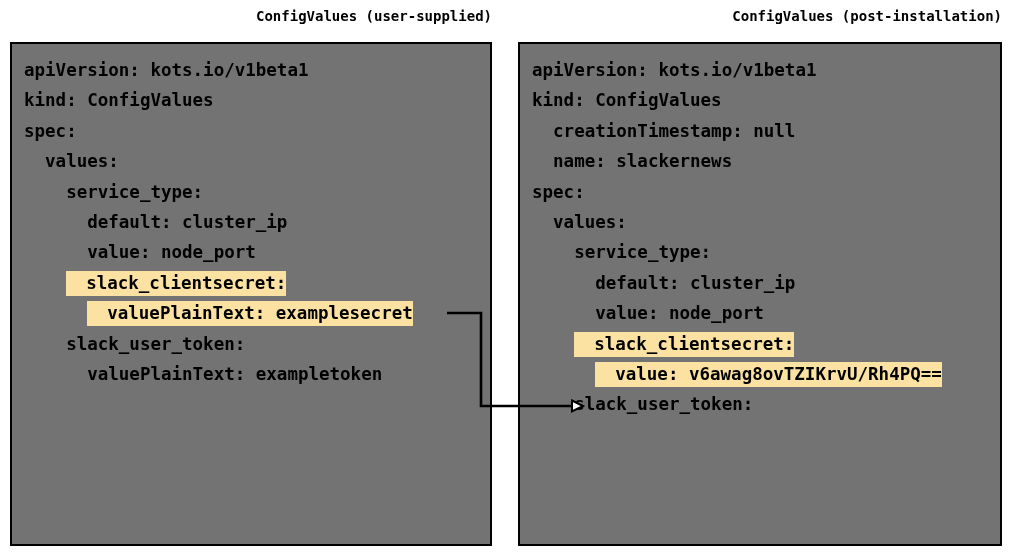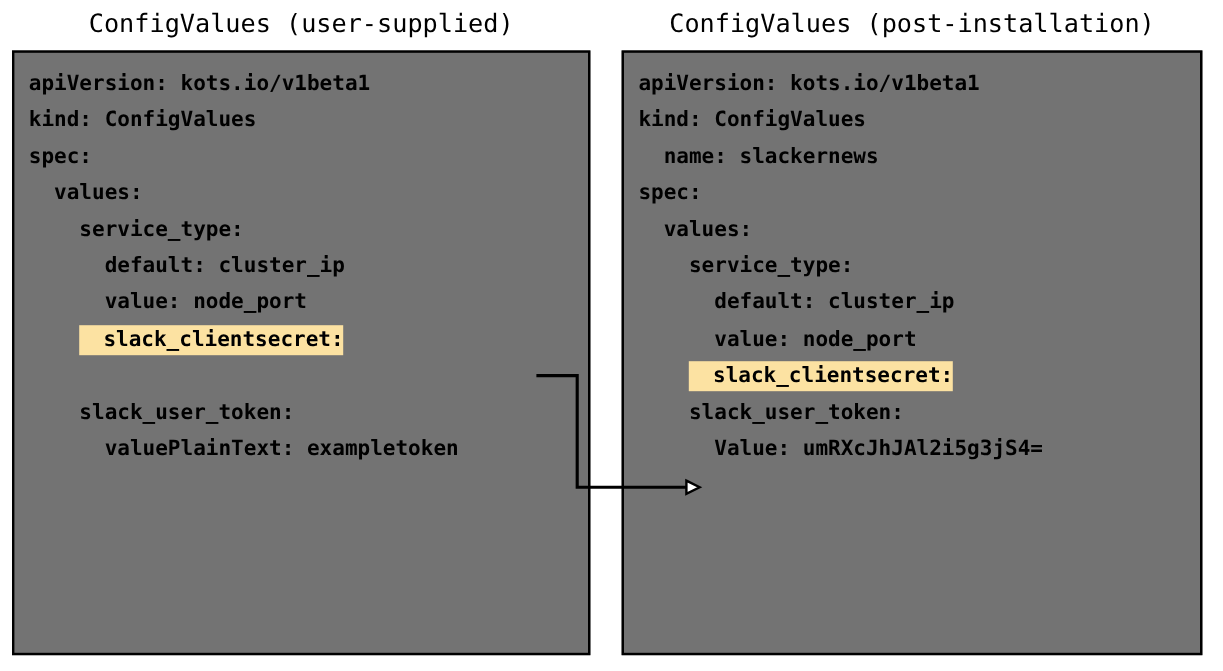--- a/index.html
+++ b/index.html
@@ -11,26 +11,26 @@
     width: 1019px;
     height: 559px;
     position: relative;
     font-family: "DejaVu Sans Mono", "Liberation Mono", monospace;
     overflow: hidden;
   }
 
   .panel-title {
     position: absolute;
     font-family: "DejaVu Sans Mono", "Liberation Mono", monospace;
-    font-size: 21px;
-    font-weight: normal;
+    font-size: 14px;
+    font-weight: bold;
     color: #000000;
     letter-spacing: 0px;
     white-space: pre;
-    text-align: center;
+    text-align: right;
     top: 8px;
   }
   #title-left  { left: 10px; width: 482px; }
   #title-right { left: 518px; width: 484px; }
 
   .code-box {
     position: absolute;
     background: #737373;
     border: 2px solid #000000;
     box-sizing: border-box;
@@ -87,38 +87,39 @@
 <div class="code-box" id="box-left">
   <div class="code-lines" id="lines-left">
       <div class="code-line"><span class="seg">apiVersion: kots.io/v1beta1</span></div>
       <div class="code-line"><span class="seg">kind: ConfigValues</span></div>
       <div class="code-line"><span class="seg">spec:</span></div>
       <div class="code-line"><span class="seg">  values:</span></div>
       <div class="code-line"><span class="seg">    service_type:</span></div>
       <div class="code-line"><span class="seg">      default: cluster_ip</span></div>
       <div class="code-line"><span class="seg">      value: node_port</span></div>
       <div class="code-line"><span class="seg">    </span><span class="seg hl" style="background: rgb(252, 226, 162);">slack_clientsecret:</span></div>
-      <div class="code-line"><span class="seg">      </span></div>
+      <div class="code-line"><span class="seg">      </span><span class="seg hl" style="background: rgb(252, 226, 162);">valuePlainText: examplesecret</span></div>
       <div class="code-line"><span class="seg">    slack_user_token:</span></div>
       <div class="code-line"><span class="seg">      valuePlainText: exampletoken</span></div>
     </div>
 </div>
 
 <div class="code-box" id="box-right">
   <div class="code-lines" id="lines-right">
       <div class="code-line"><span class="seg">apiVersion: kots.io/v1beta1</span></div>
       <div class="code-line"><span class="seg">kind: ConfigValues</span></div>
+      <div class="code-line"><span class="seg">  creationTimestamp: null</span></div>
       <div class="code-line"><span class="seg">  name: slackernews</span></div>
       <div class="code-line"><span class="seg">spec:</span></div>
       <div class="code-line"><span class="seg">  values:</span></div>
       <div class="code-line"><span class="seg">    service_type:</span></div>
       <div class="code-line"><span class="seg">      default: cluster_ip</span></div>
       <div class="code-line"><span class="seg">      value: node_port</span></div>
       <div class="code-line"><span class="seg">    </span><span class="seg hl" style="background: rgb(252, 226, 162);">slack_clientsecret:</span></div>
+      <div class="code-line"><span class="seg">      </span><span class="seg hl" style="background: rgb(252, 226, 162);">value: v6awag8ovTZIKrvU/Rh4PQ==</span></div>
       <div class="code-line"><span class="seg">    slack_user_token:</span></div>
-      <div class="code-line"><span class="seg">      Value: umRXcJhJAl2i5g3jS4=</span></div>
     </div>
 </div>
 
 <svg id="connector" viewBox="0 0 1019 559" width="1019" height="559">
   <polyline points="447,313 481,313 481,406 572,406" fill="none" stroke="#000000" stroke-width="2.6"></polyline>
   <polygon points="572,400.5 583,406 572,411.5" fill="#ffffff" stroke="#000000" stroke-width="2"></polygon>
 </svg>
 
 </body></html>

